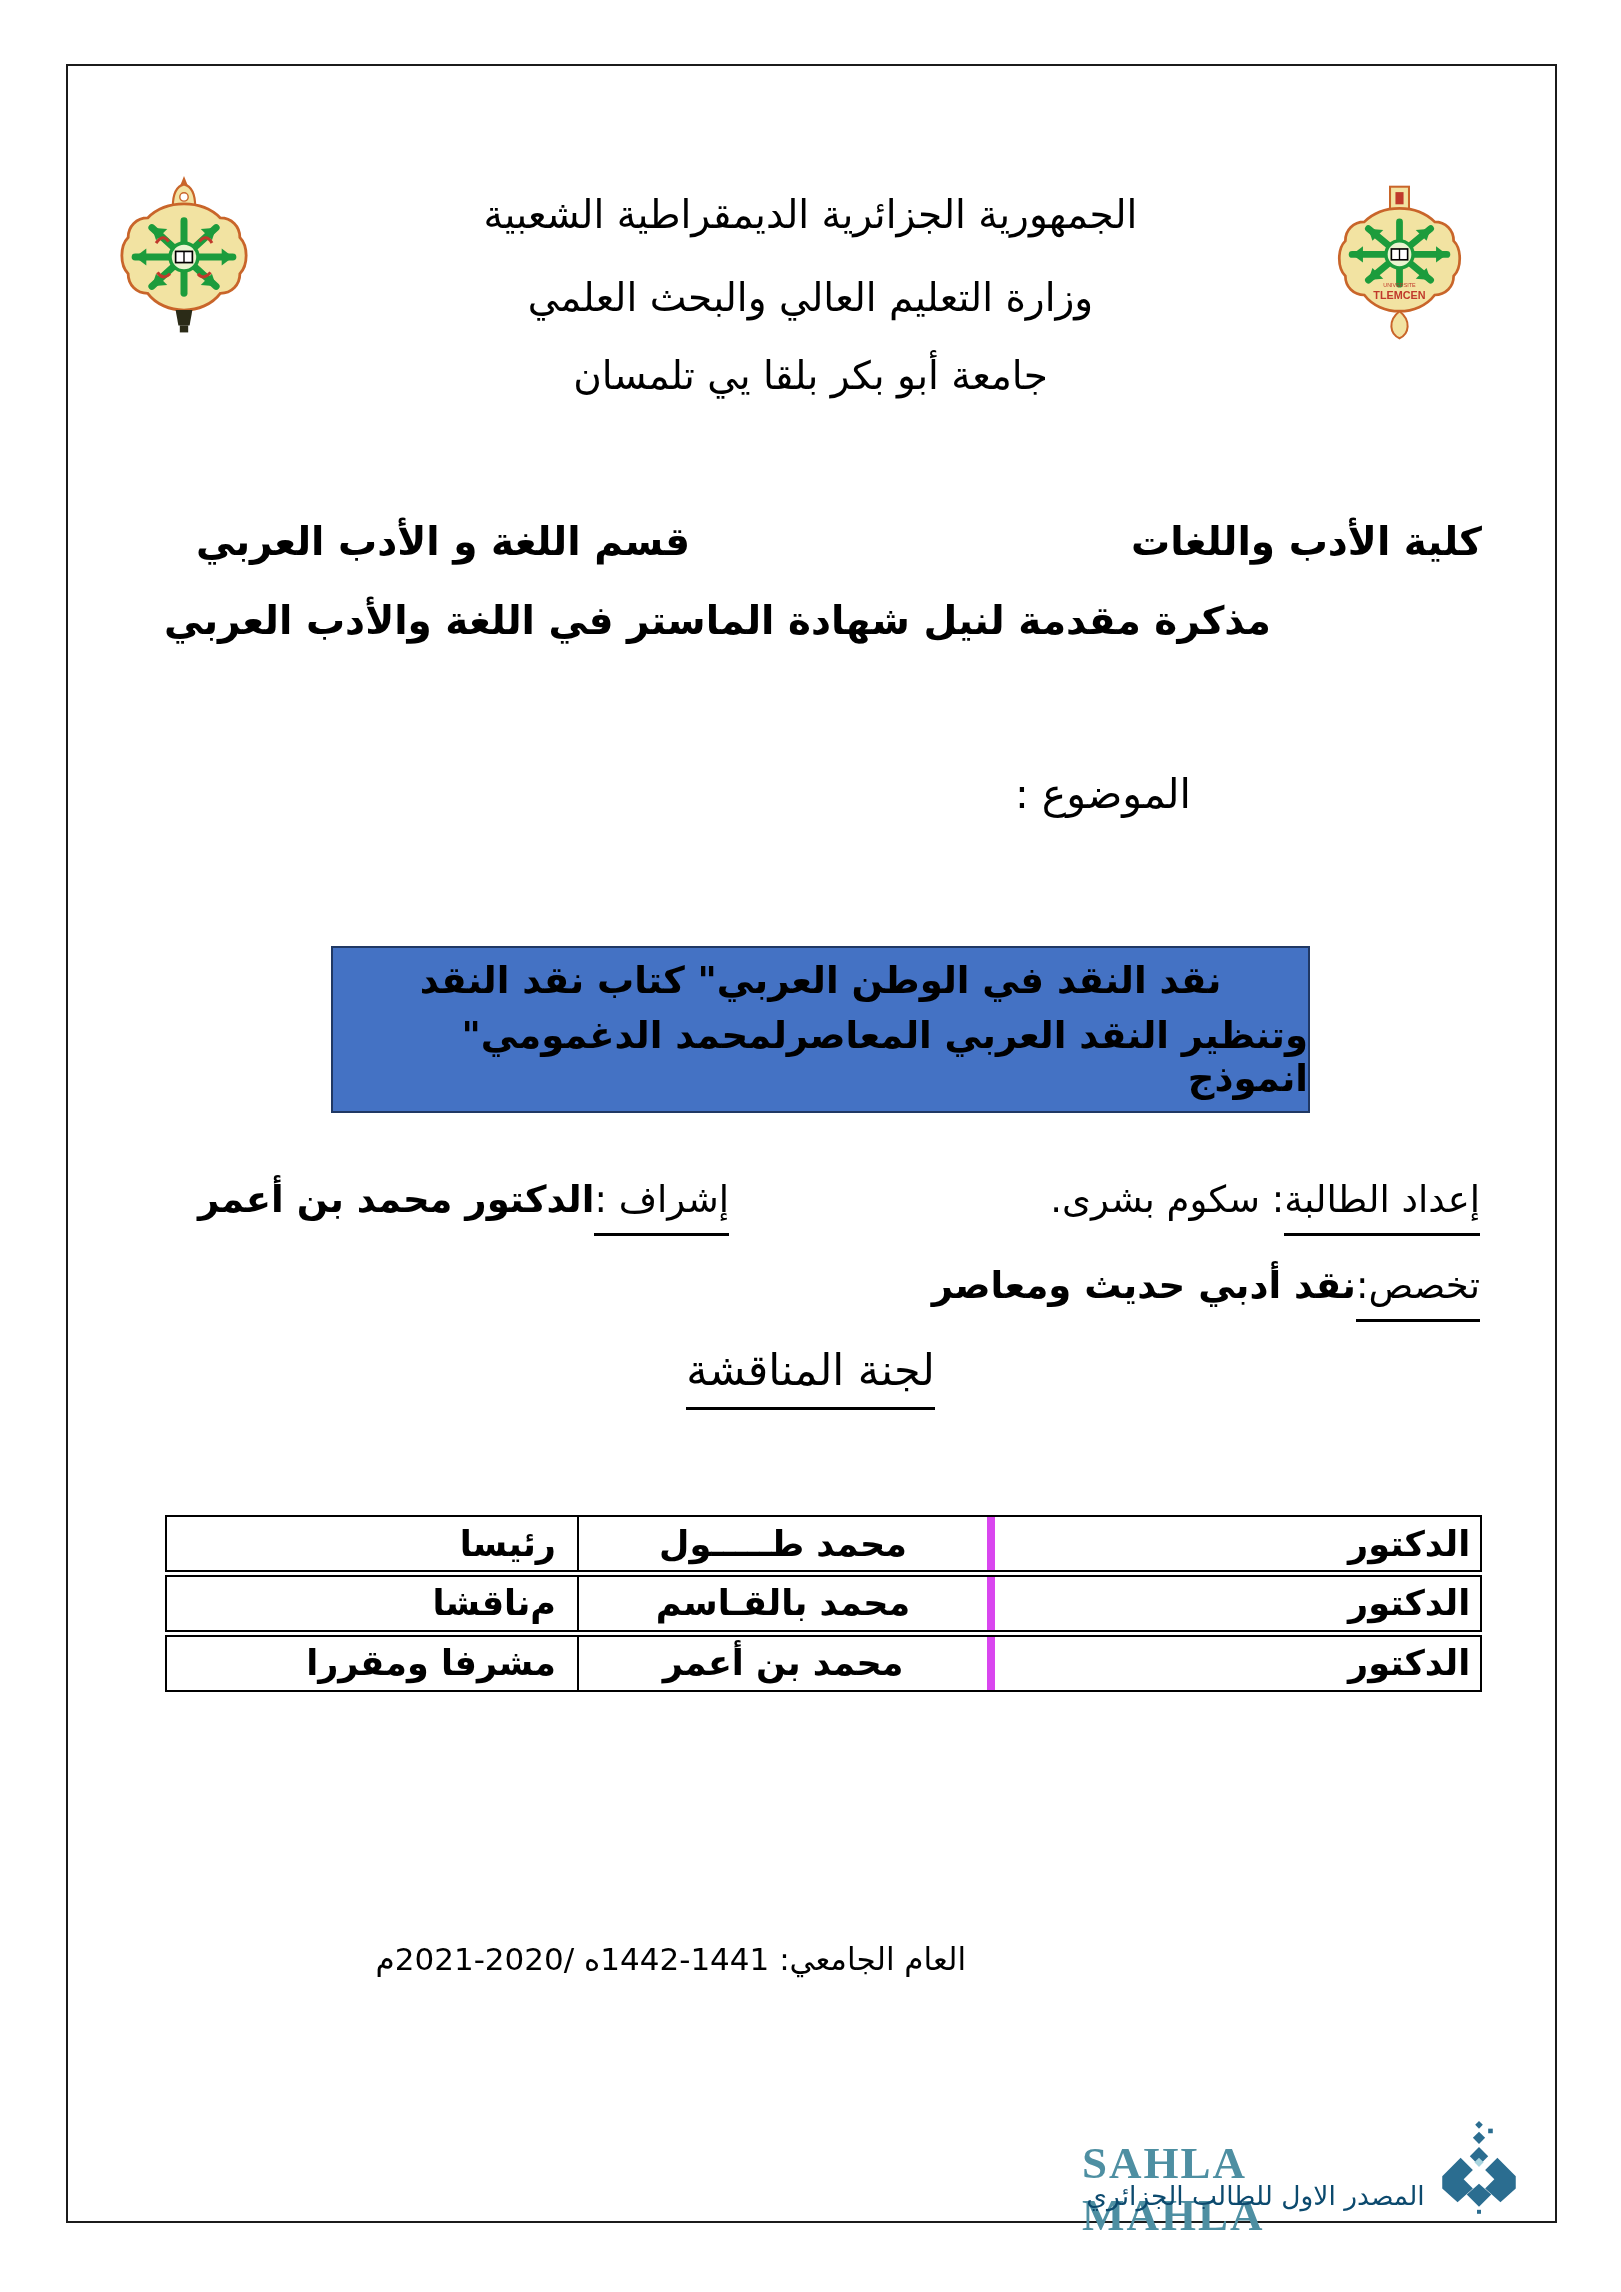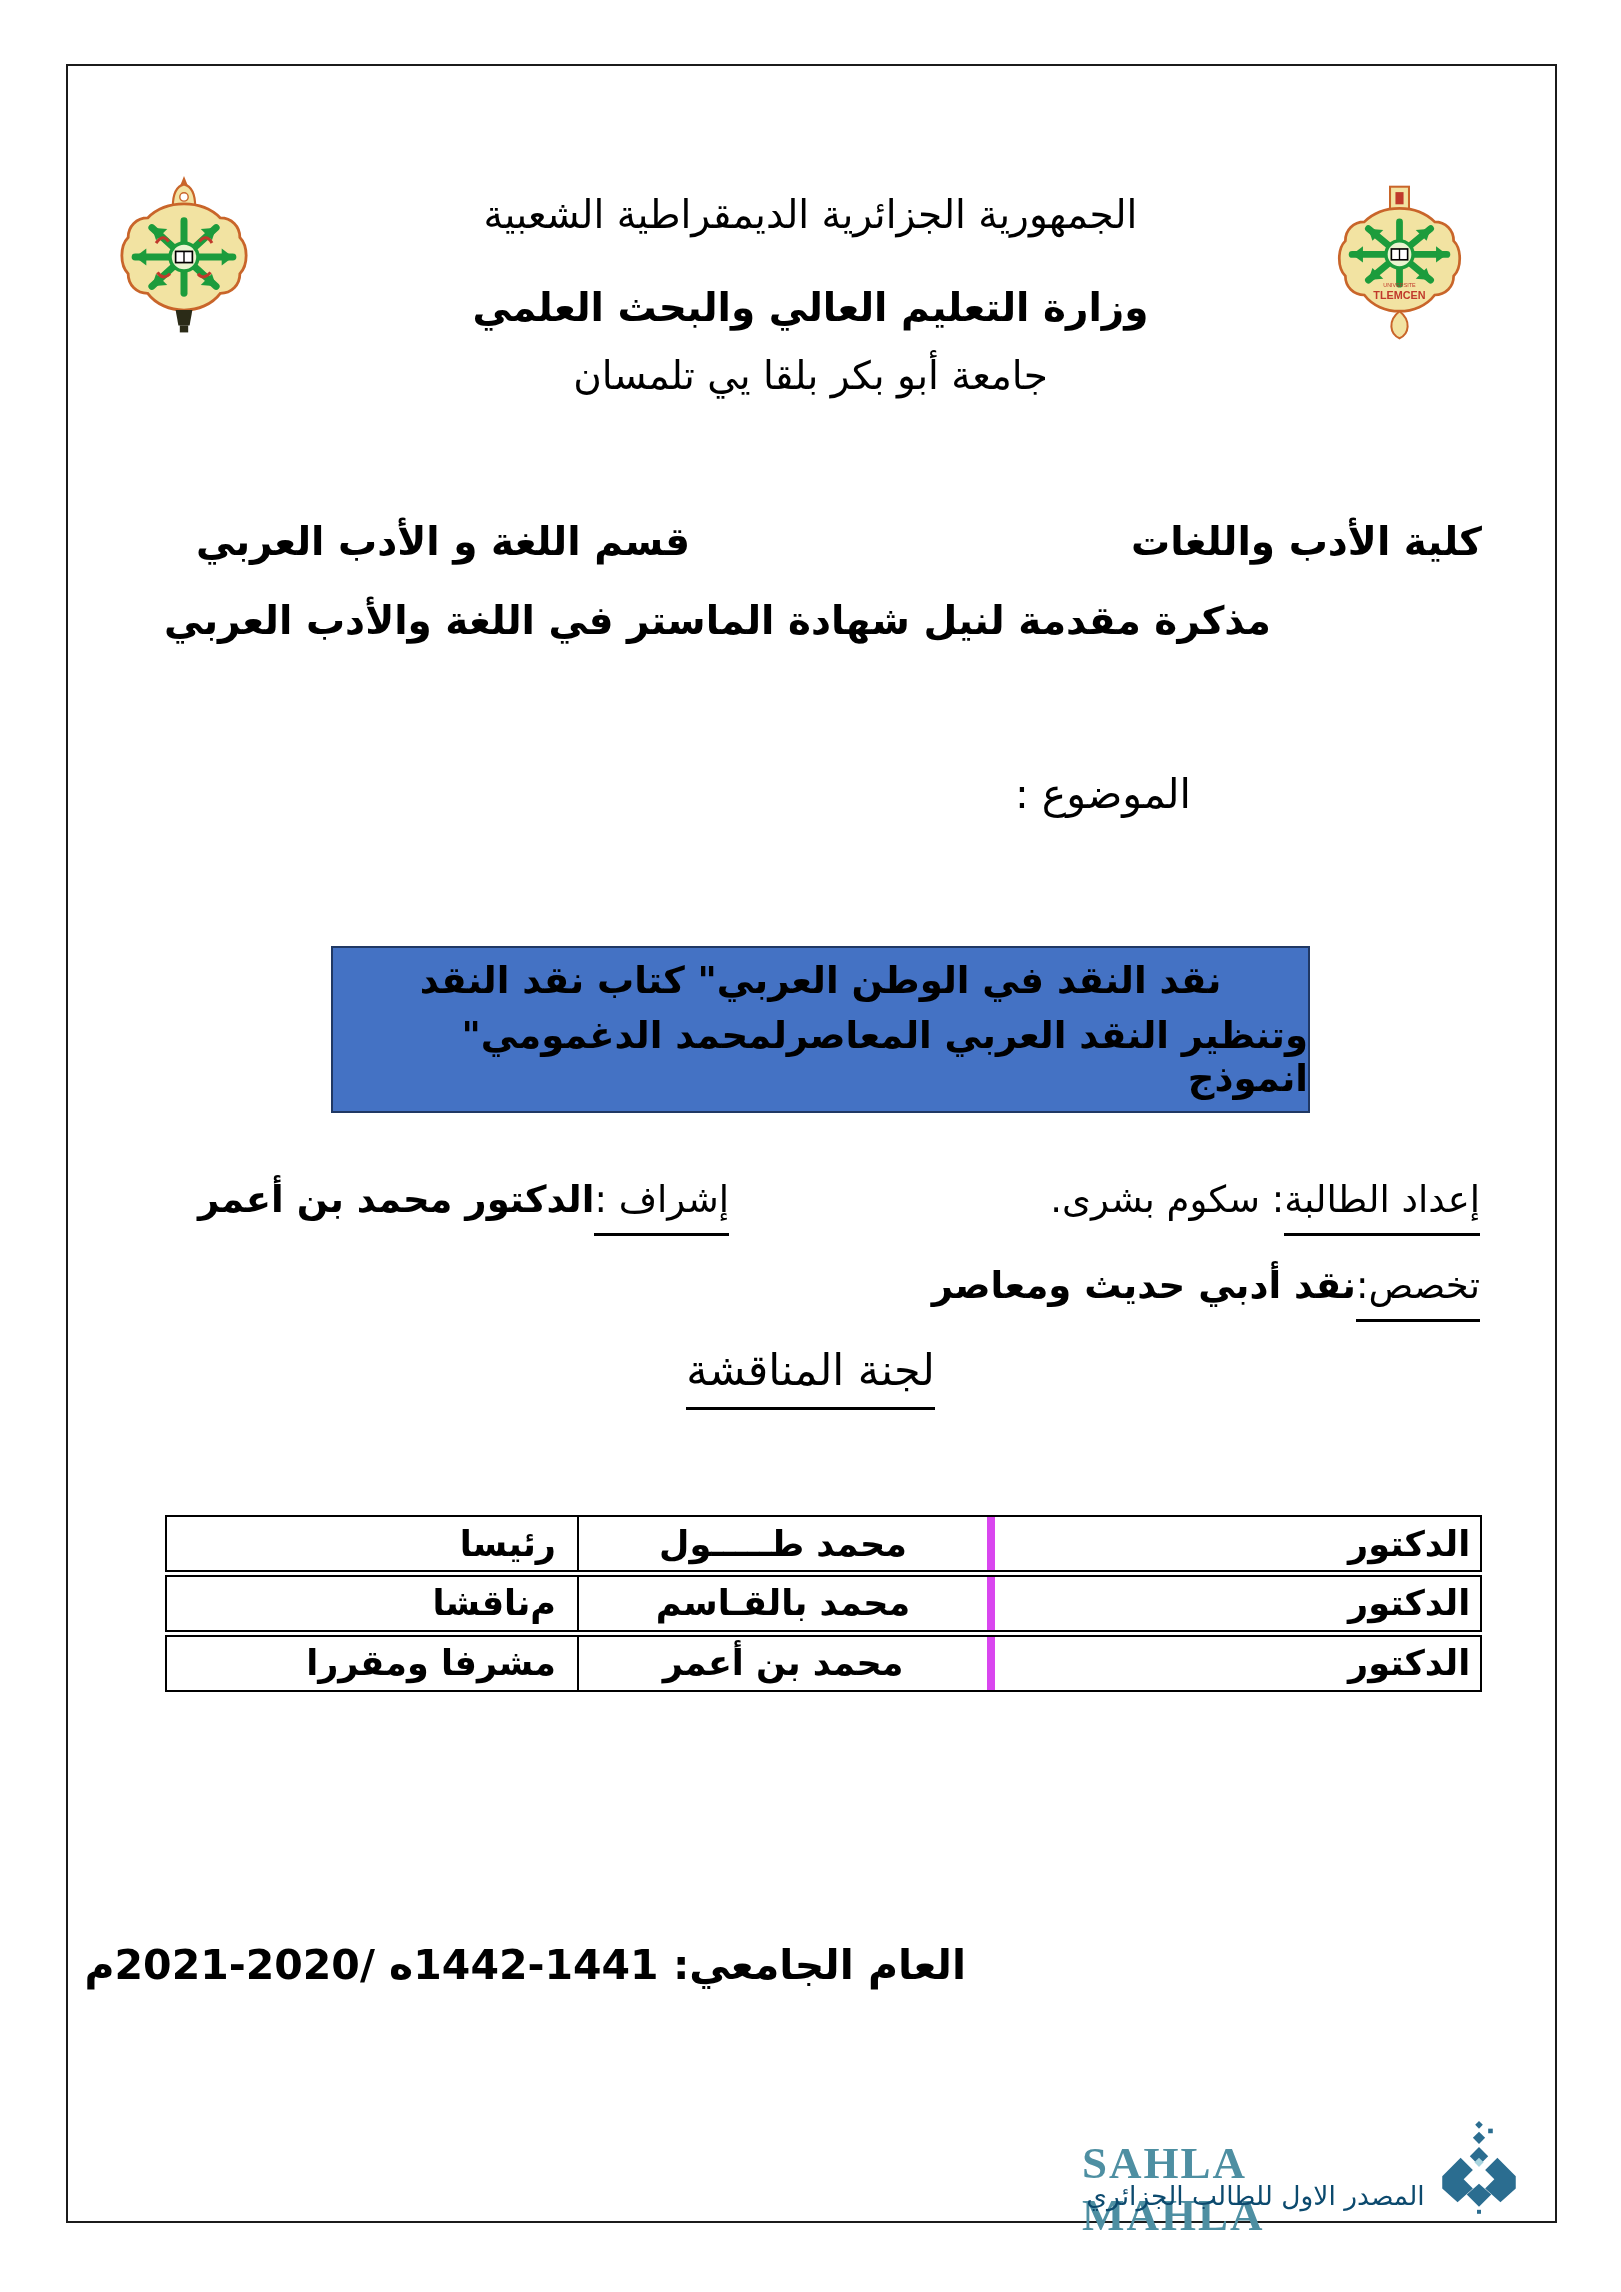--- a/index.html
+++ b/index.html
@@ -4,41 +4,41 @@
 <style>
   html,body{margin:0;padding:0;}
   body{
     width:1621px;height:2293px;position:relative;background:#ffffff;
     font-family:"DejaVu Sans",sans-serif;color:#000;direction:rtl;overflow:hidden;
   }
   .abs{position:absolute;}
   .page-border{left:66px;top:64px;width:1487px;height:2155px;border:2px solid #1b1b1b;}
   .hdr{left:118px;right:118px;text-align:center;font-size:39px;}
   .hdr-1{top:192px;}
-  .hdr-2{top:285px;font-weight:bold;}
+  .hdr-2{top:275px;}
   .hdr-3{top:353px;}
   .faculty-row{left:196px;right:139px;top:519px;display:flex;justify-content:space-between;font-weight:700;font-size:39px;}
   .memoir{left:0;right:186px;top:598px;text-align:center;font-weight:700;font-size:39px;}
   .subject{top:770px;right:430px;font-size:41px;}
   .title-box{
     left:331px;top:946px;width:975px;height:163px;background:#4472C4;border:2.9px solid #203864;
     display:flex;flex-direction:column;justify-content:space-evenly;align-items:center;
     font-weight:700;font-size:37px;
   }
   .prep-right{top:1178px;right:141px;font-size:37px;}
   .prep-left{top:1178px;left:198px;font-size:37px;font-weight:700;}
   .specialty{top:1264px;right:141px;font-size:37px;font-weight:700;}
   .ul{border-bottom:3.9px solid #000;padding-bottom:12px;font-weight:400;}
   .committee-heading{top:1345px;left:0;right:0;text-align:center;font-size:43px;font-weight:700;}
   .committee-table{left:165px;top:1515px;width:1317px;font-size:35px;font-weight:700;}
   .c-row{display:flex;border:2px solid #000;margin-bottom:2.9px;height:53px;align-items:center;background:#fff;}
   .c-title{width:485px;padding-right:9.8px;box-sizing:border-box;}
   .c-name{width:418px;text-align:center;border-left:2px solid #000;border-right:8px solid #d946ef;height:100%;display:flex;align-items:center;justify-content:center;box-sizing:border-box;}
   .c-role{flex:1;padding-right:21px;box-sizing:border-box;}
-  .year{top:1941px;right:655px;font-size:41px;font-weight:bold;}
+  .year{top:1941px;right:655px;font-size:31px;}
   .brand{left:1082px;top:2137px;width:349px;text-align:left;font-family:"Liberation Serif",serif;
          font-weight:700;font-size:45px;letter-spacing:2px;color:#4E8FA2;direction:ltr;}
   .tagline{left:1076px;top:2180px;width:359px;text-align:center;font-size:26.5px;color:#0c4a6e;}
   .logo-left{left:108px;top:176px;}
   .logo-right{left:1326px;top:184px;}
   .kufi{left:1433px;top:2121px;}
 </style>
 </head>
 <body>
 

